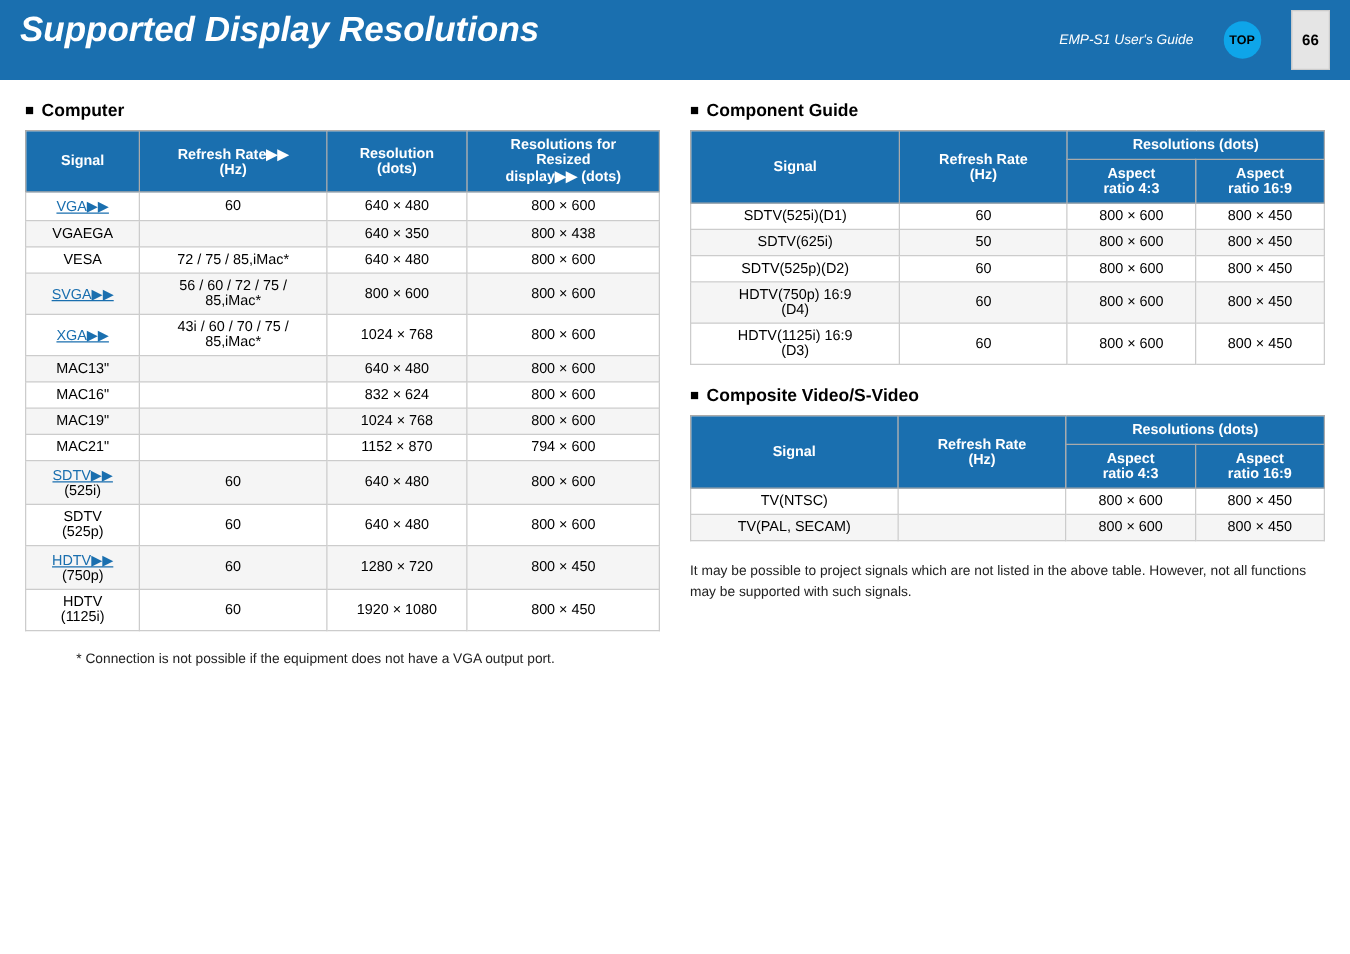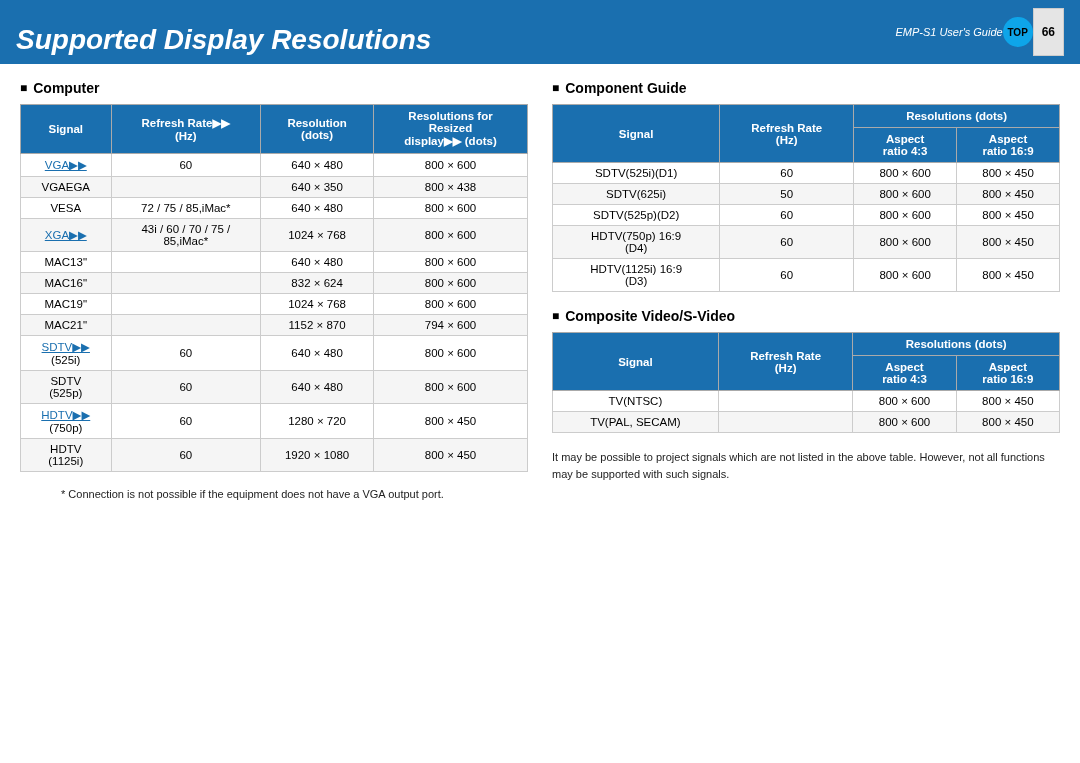--- a/index.html
+++ b/index.html
@@ -9,34 +9,34 @@
       background: #fff;
       width: 1080px;
       min-height: 763px;
       color: #000;
     }
 
     
     .page-header {
       background: #1a6faf;
       display: flex;
-      align-items: flex-end;
+      align-items: flex-start;
       justify-content: space-between;
       padding: 8px 16px;
     }
     .page-title {
       color: #fff;
       font-size: 28px;
       font-weight: bold;
       font-style: italic;
     }
     .header-right {
       display: flex;
       align-items: center;
-      gap: 0;
+      gap: 24px;
     }
     .guide-label {
       color: #fff;
       font-size: 11px;
       font-style: italic;
     }
     .top-badge {
       background: #0ea5e9;
       border-radius: 50%;
       width: 30px;
@@ -161,20 +161,26 @@
           <td>640 × 350</td>
           <td>800 × 438</td>
         </tr>
         <tr>
           <td>VESA</td>
           <td>72 / 75 / 85,iMac*</td>
           <td>640 × 480</td>
           <td>800 × 600</td>
         </tr>
         <tr>
+          <td><span class="link-text">SVGA▶▶</span></td>
+          <td>56 / 60 / 72 / 75 /<br>85,iMac*</td>
+          <td>800 × 600</td>
+          <td>800 × 600</td>
+        </tr>
+        <tr>
           <td><span class="link-text">XGA▶▶</span></td>
           <td>43i / 60 / 70 / 75 /<br>85,iMac*</td>
           <td>1024 × 768</td>
           <td>800 × 600</td>
         </tr>
         <tr>
           <td>MAC13"</td>
           <td></td>
           <td>640 × 480</td>
           <td>800 × 600</td>

